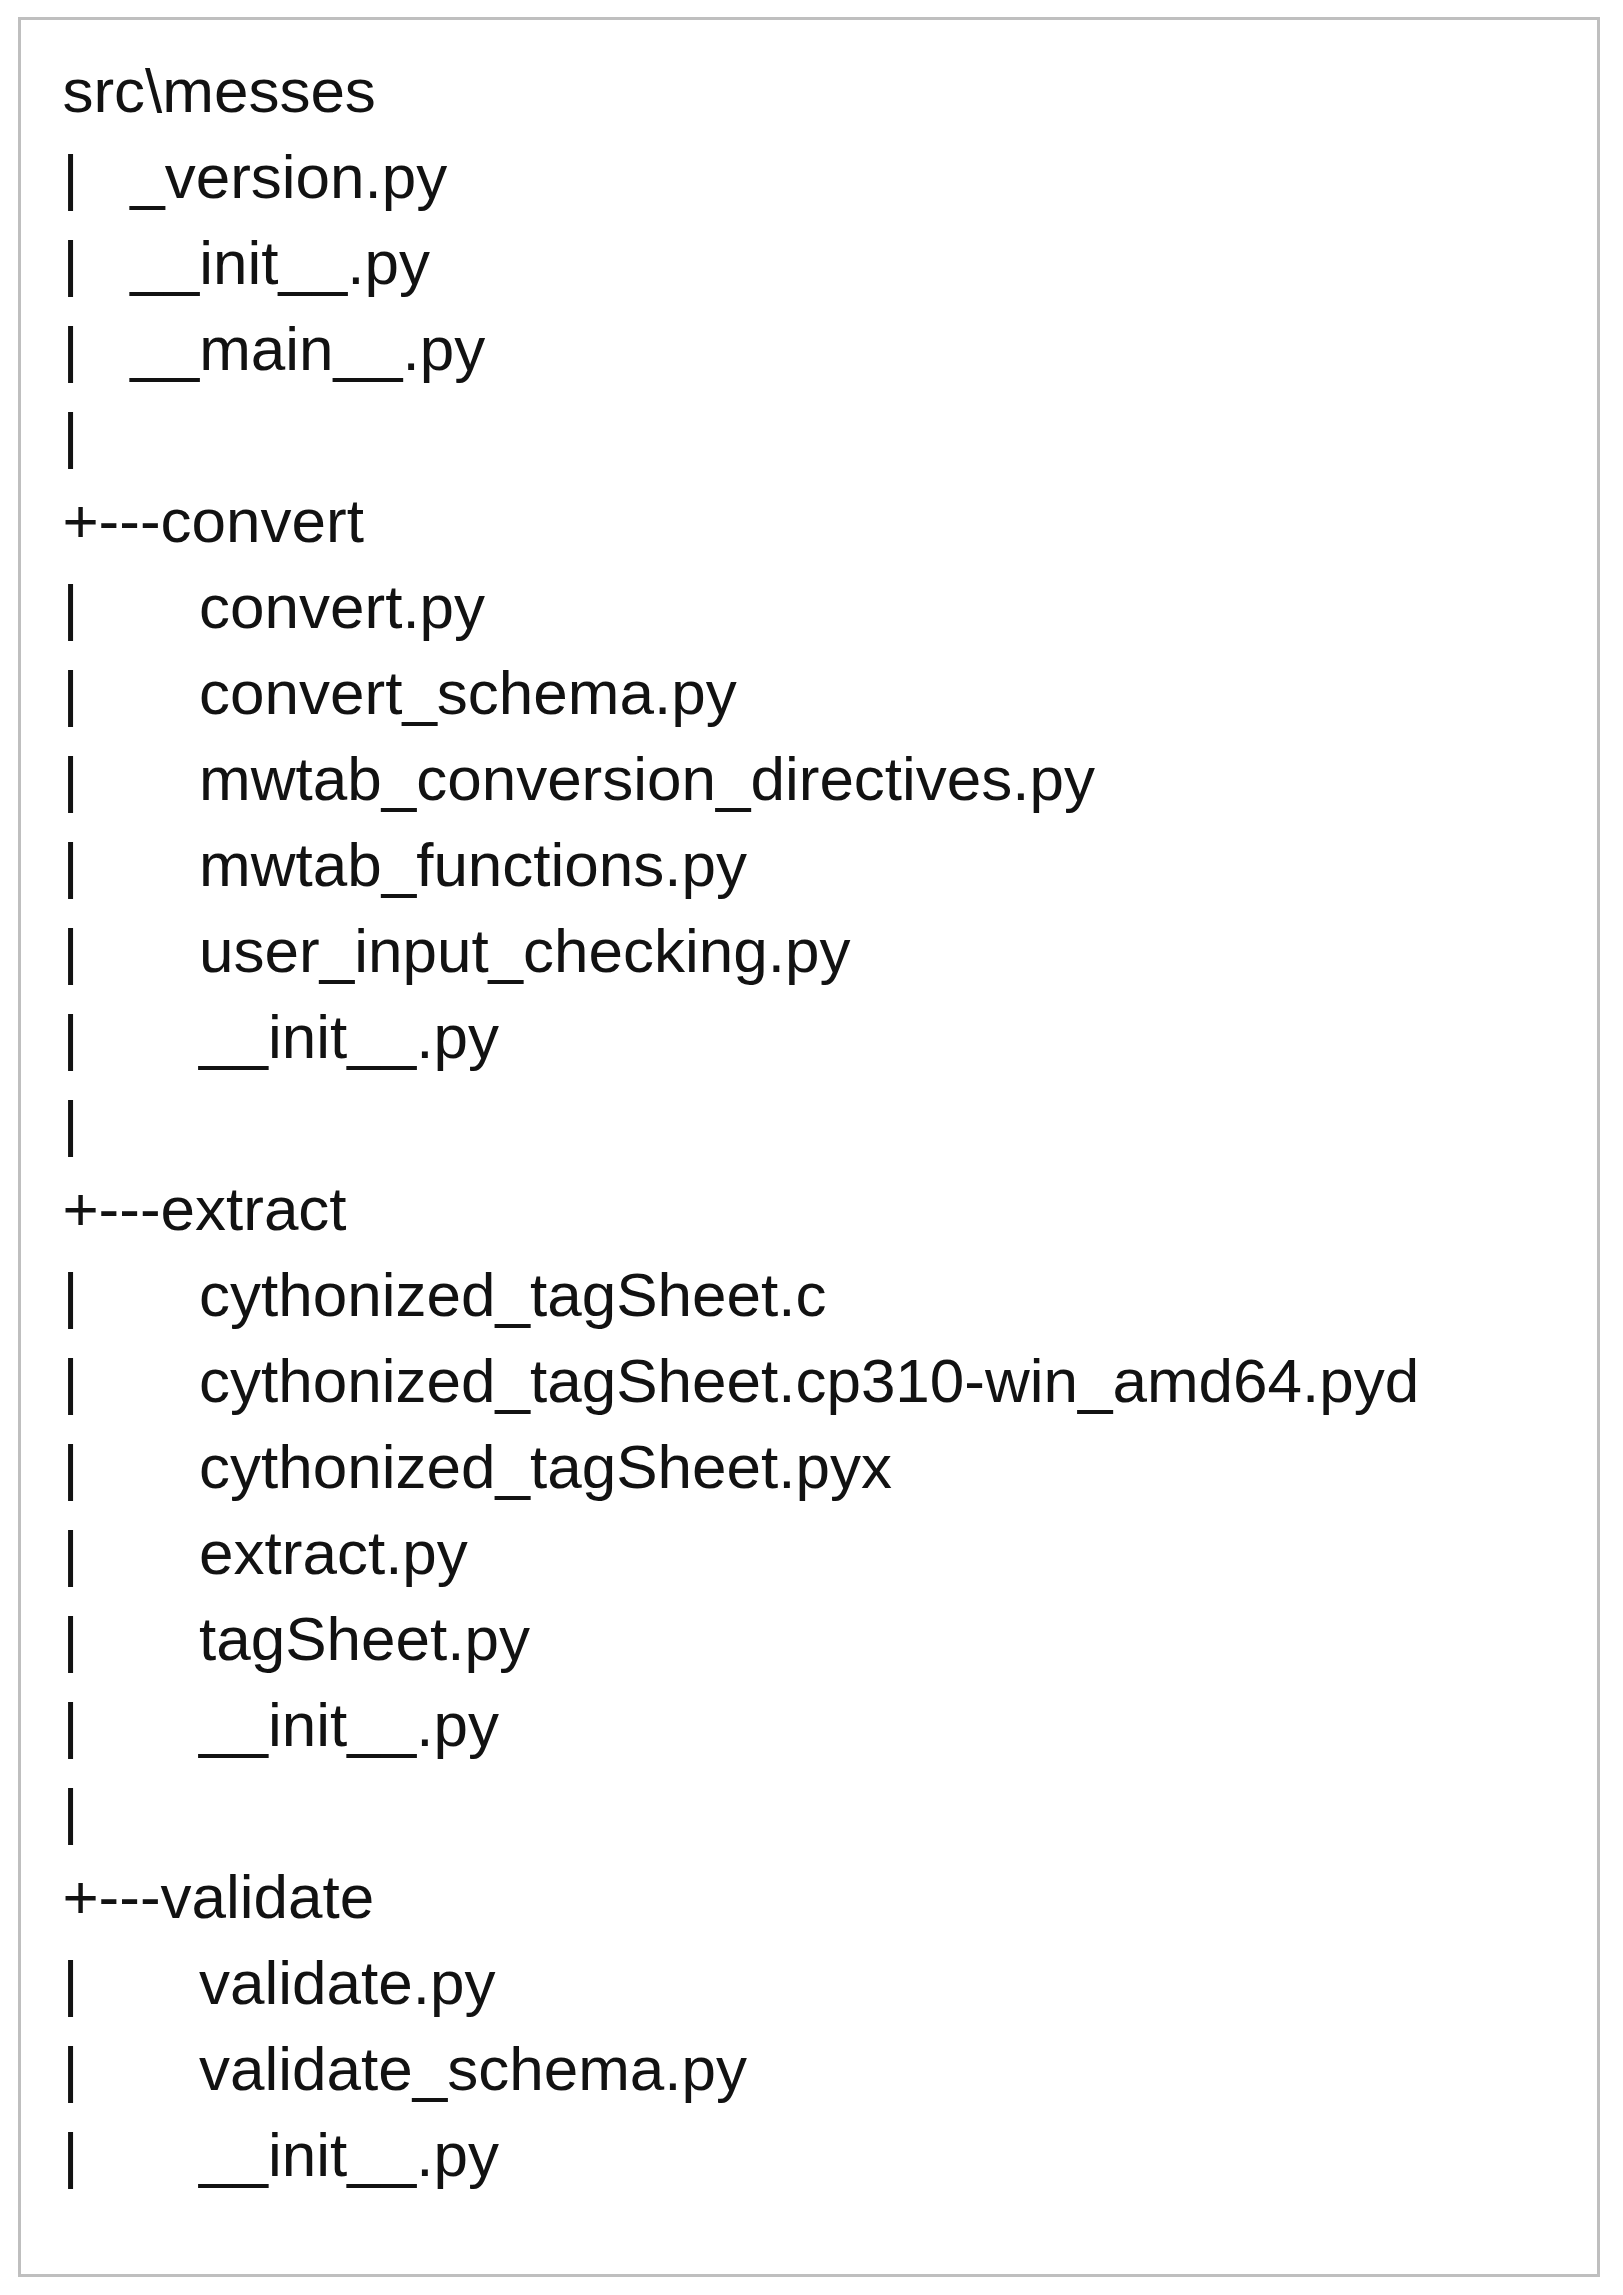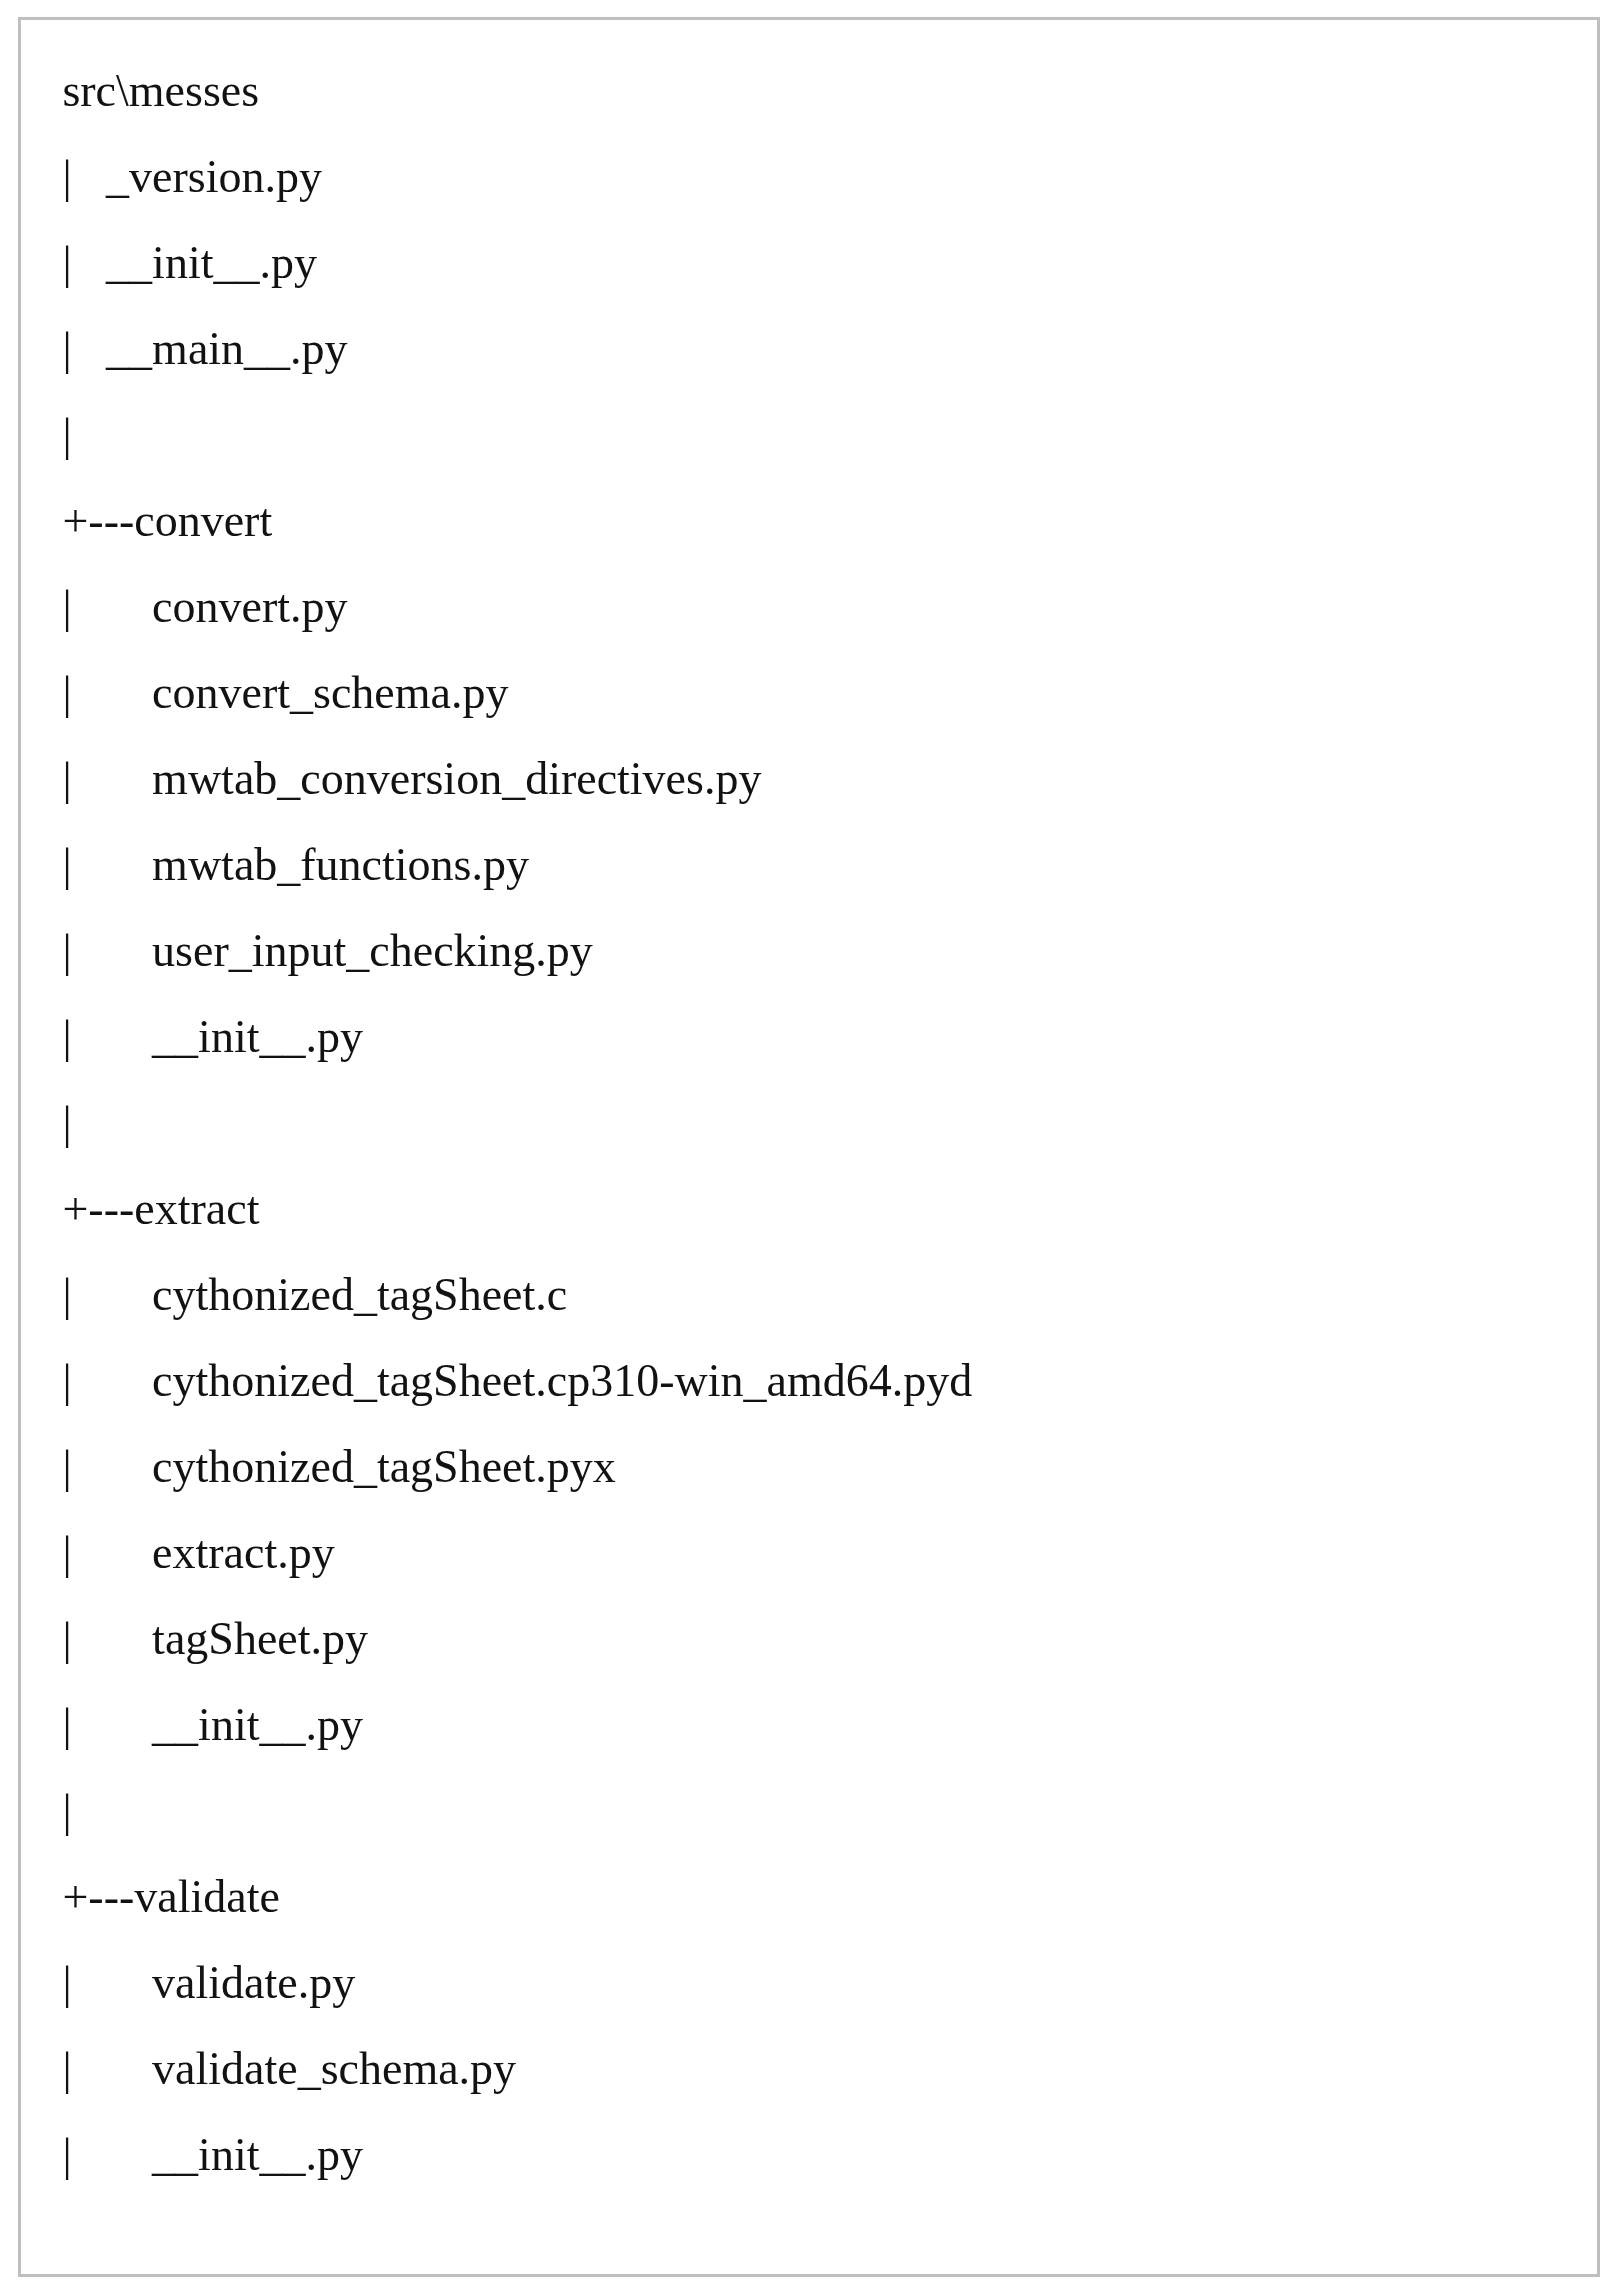--- a/index.html
+++ b/index.html
@@ -20,22 +20,22 @@
     background: #ffffff;
     box-sizing: border-box;
   }
   .tree {
     position: absolute;
     left: 0;
     top: 0;
     right: 0;
     bottom: 0;
     padding: 28.4px 16.7px 16.7px 41px;
-    font-family: Liberation Serif, serif;
-    font-size: 46px;
+    font-family: Liberation Sans, sans-serif;
+    font-size: 62px;
     line-height: 86px;
     color: #121212;
     white-space: pre;
     overflow: hidden;
   }
   .tree-line {
     white-space: pre;
     height: 86px;
   }
 </style>

